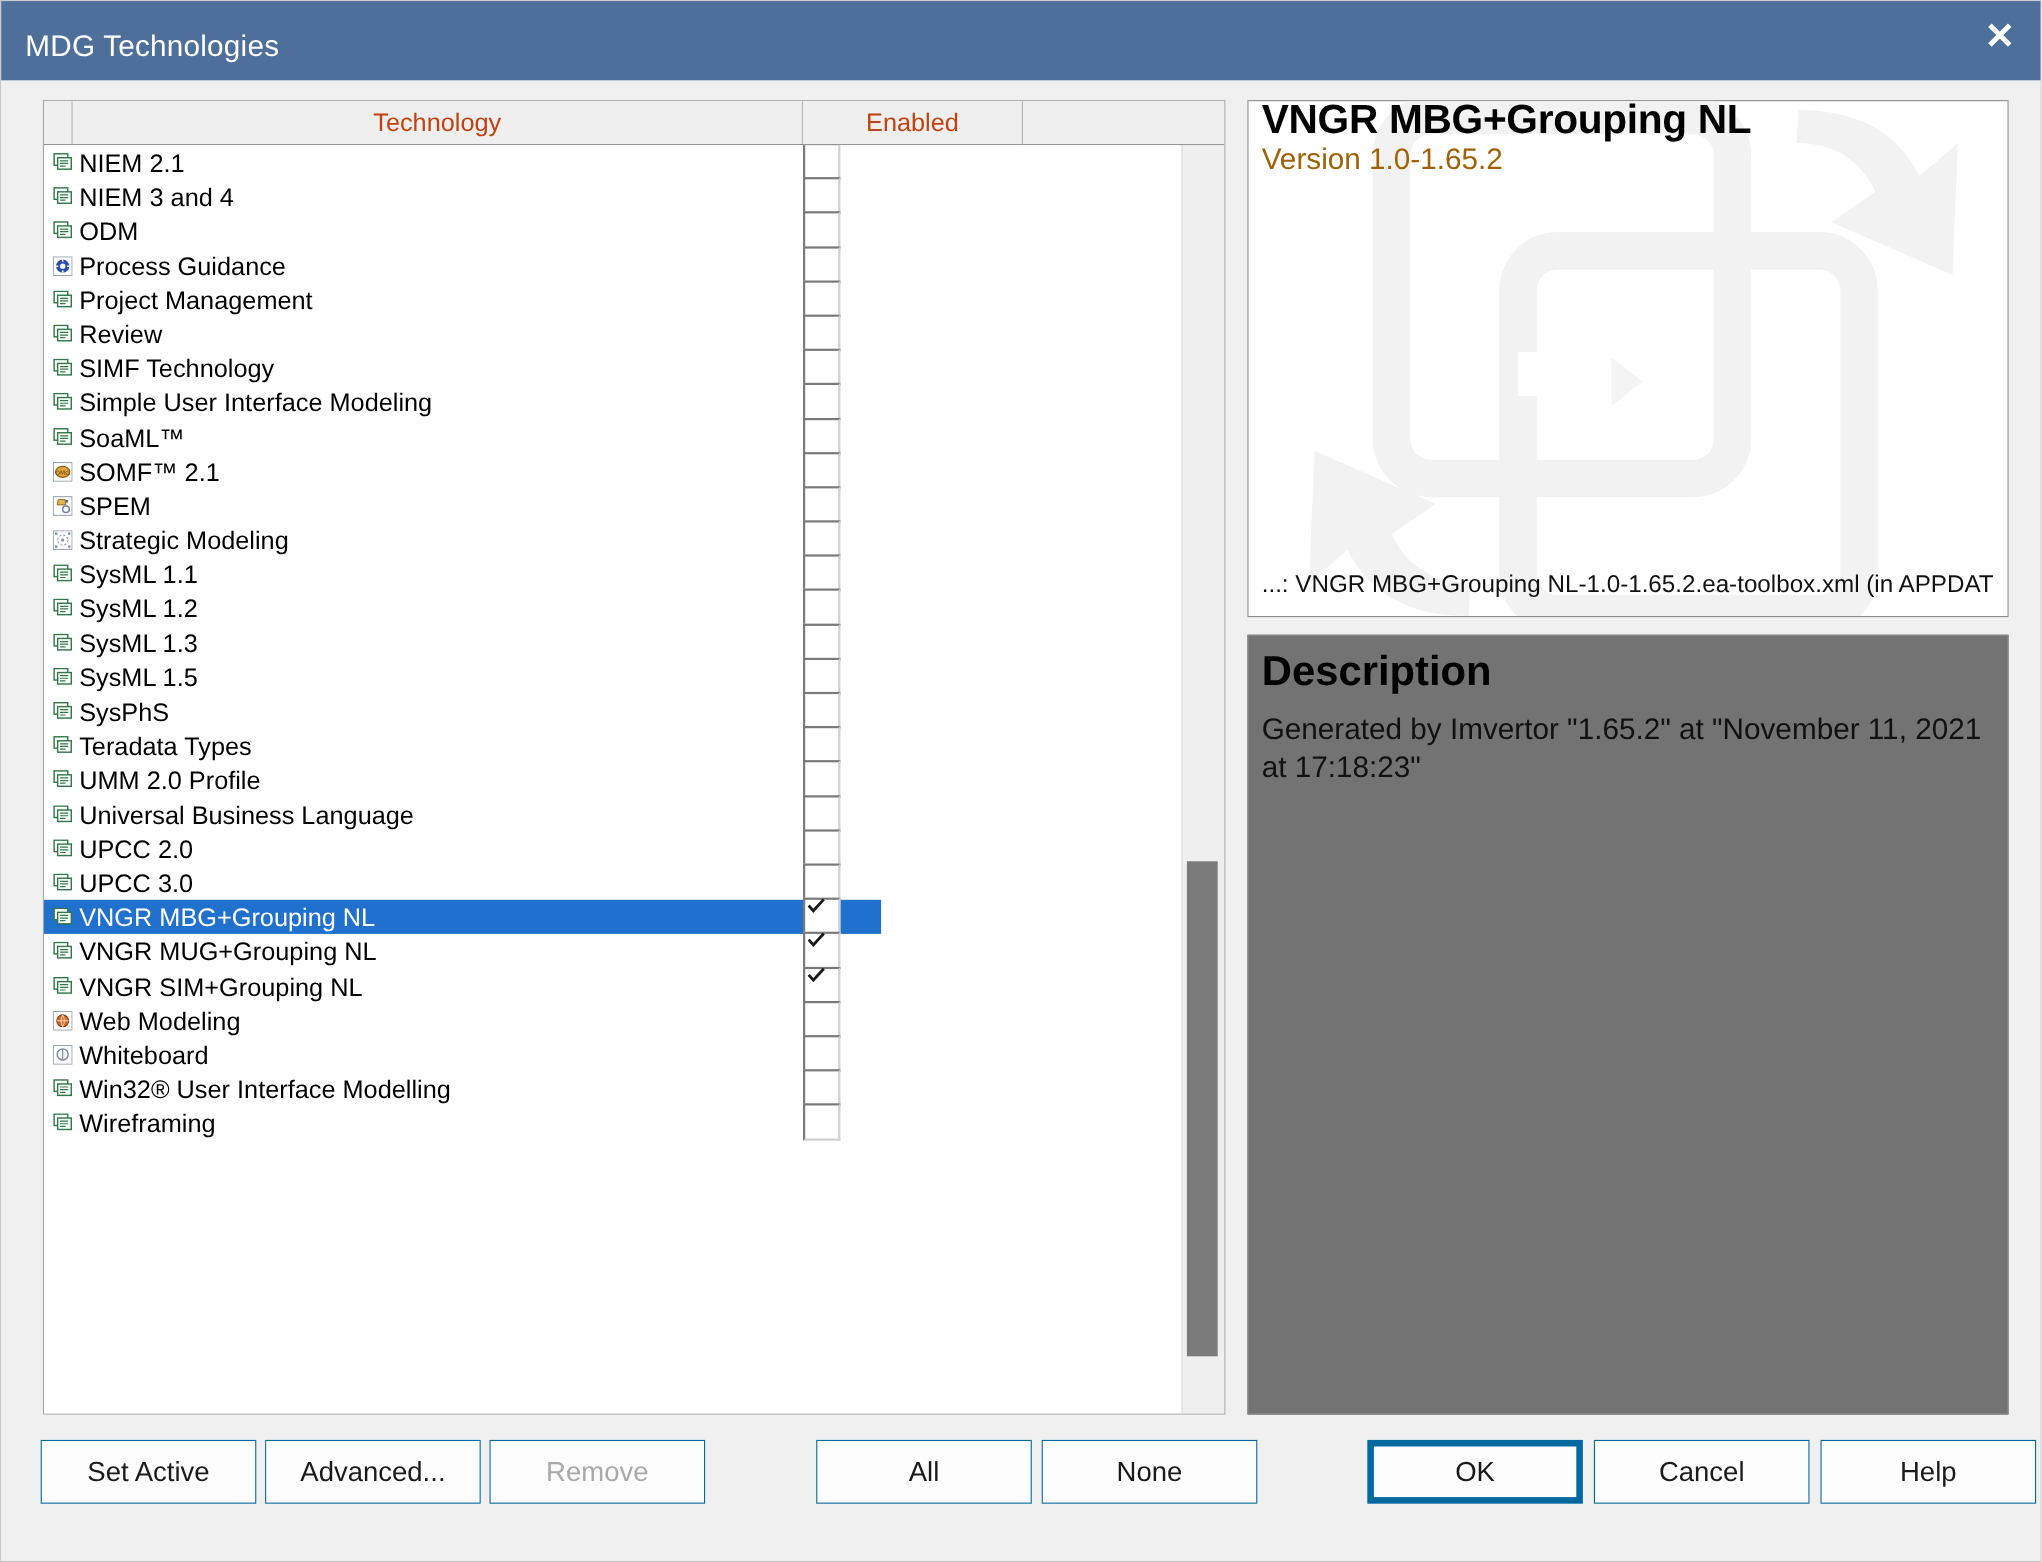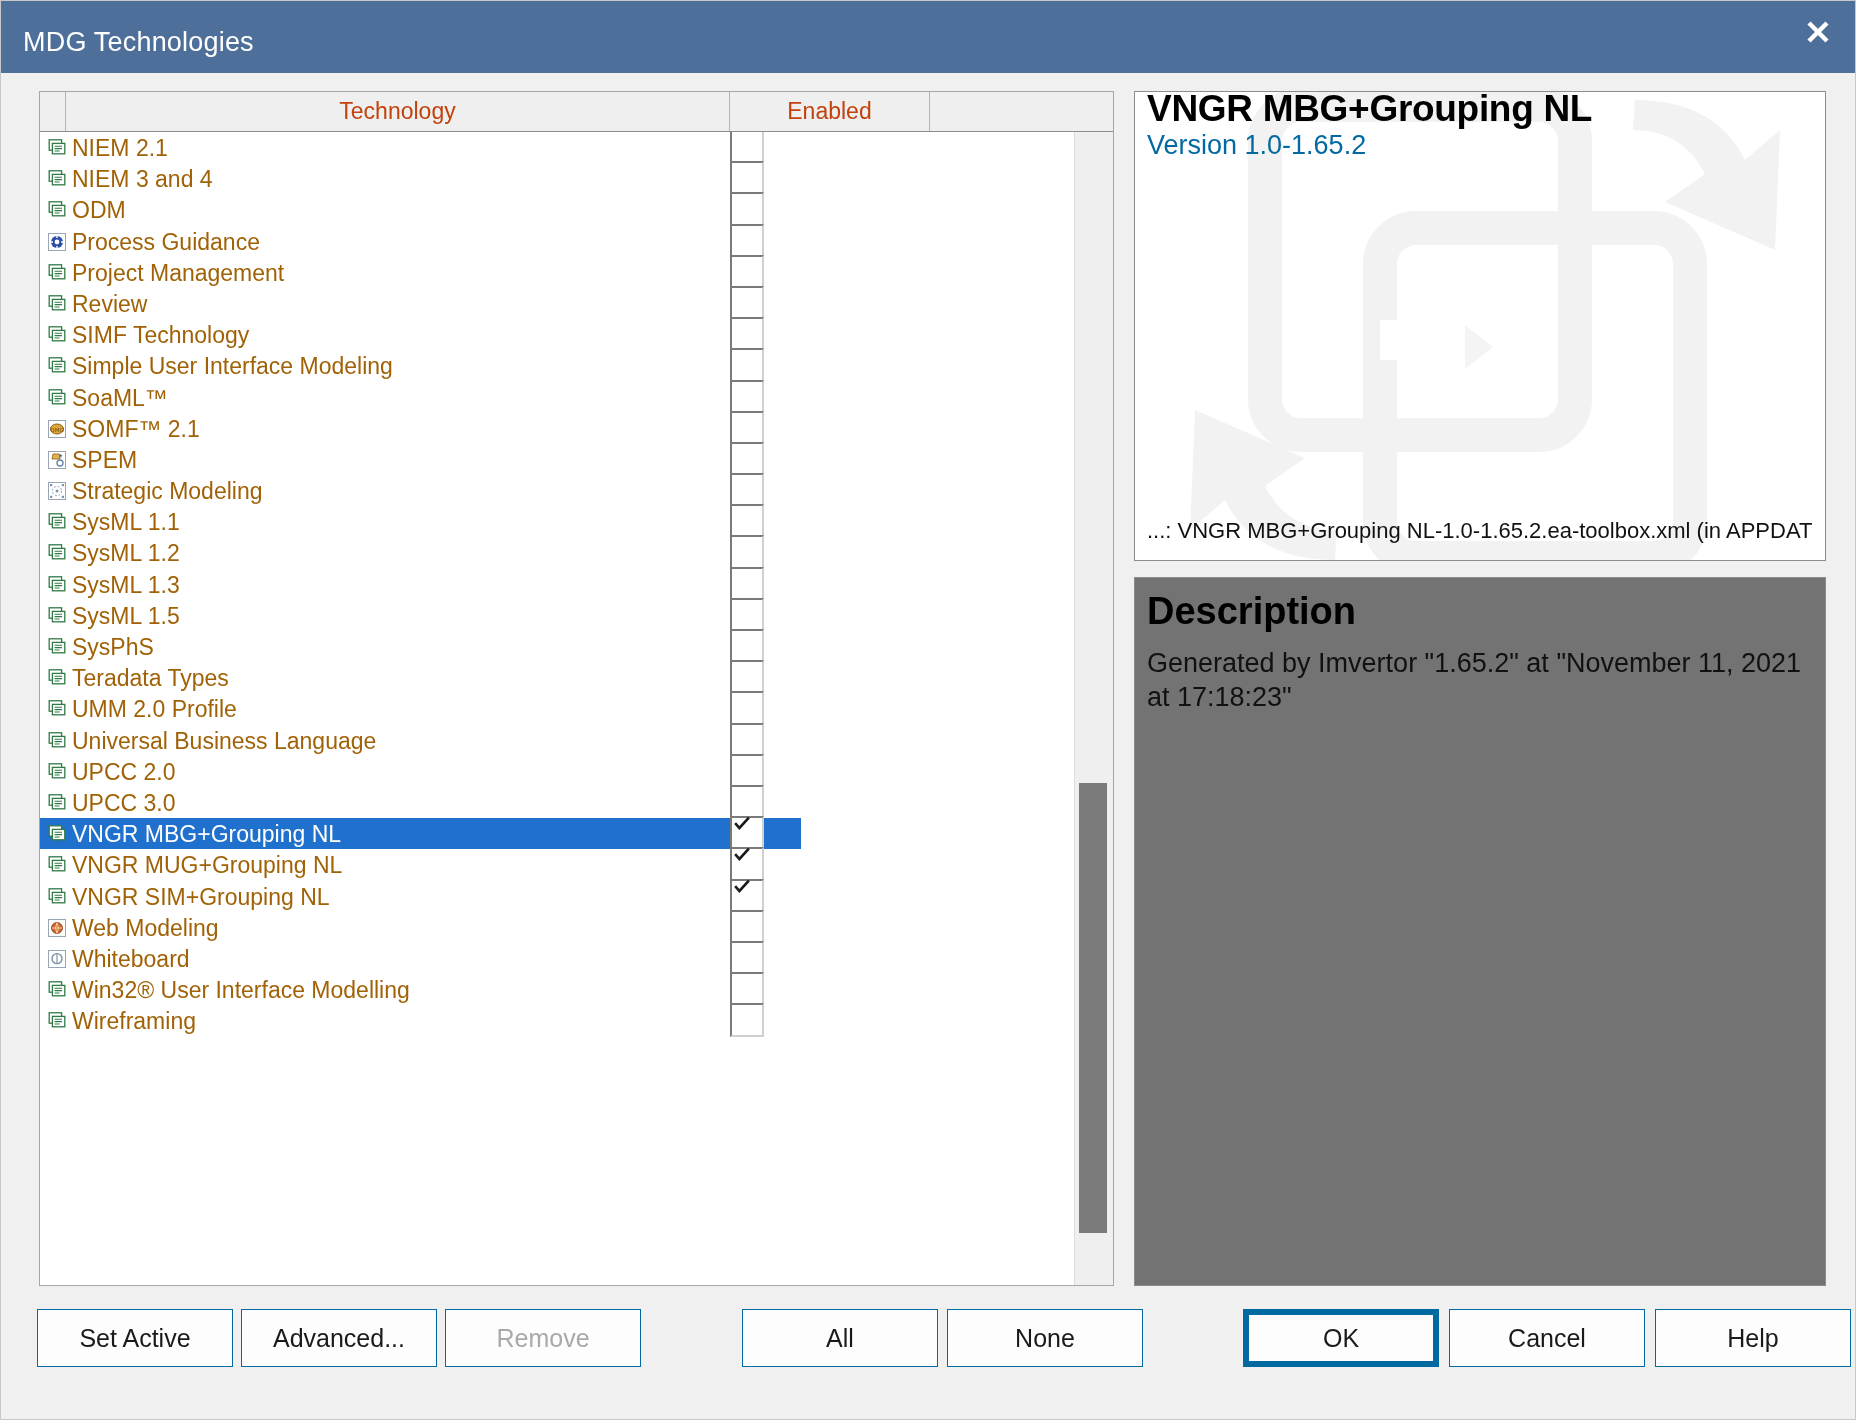--- a/index.html
+++ b/index.html
@@ -124,21 +124,21 @@
     left: 8px;
     top: 7px;
     width: 18px;
     height: 18px;
   }
   .row-label {
     position: absolute;
     left: 32px;
     top: 2px;
     font-size: 23px;
-    color: #a16207;
+    color: #000000;
     white-space: nowrap;
     line-height: 28px;
   }
   .row-check {
     position: absolute;
     left: 690px;
     top: -2px;
     width: 34px;
     height: 34px;
     box-sizing: border-box;
@@ -206,21 +206,21 @@
     font-weight: bold;
     color: #000000;
     white-space: nowrap;
     letter-spacing: -0.3px;
   }
   .info-version {
     position: absolute;
     left: 12px;
     top: 38px;
     font-size: 27px;
-    color: #0369a1;
+    color: #a16207;
     white-space: nowrap;
   }
   .info-path {
     position: absolute;
     left: 12px;
     bottom: 16px;
     font-size: 22px;
     color: #111111;
     white-space: nowrap;
     overflow: hidden;

